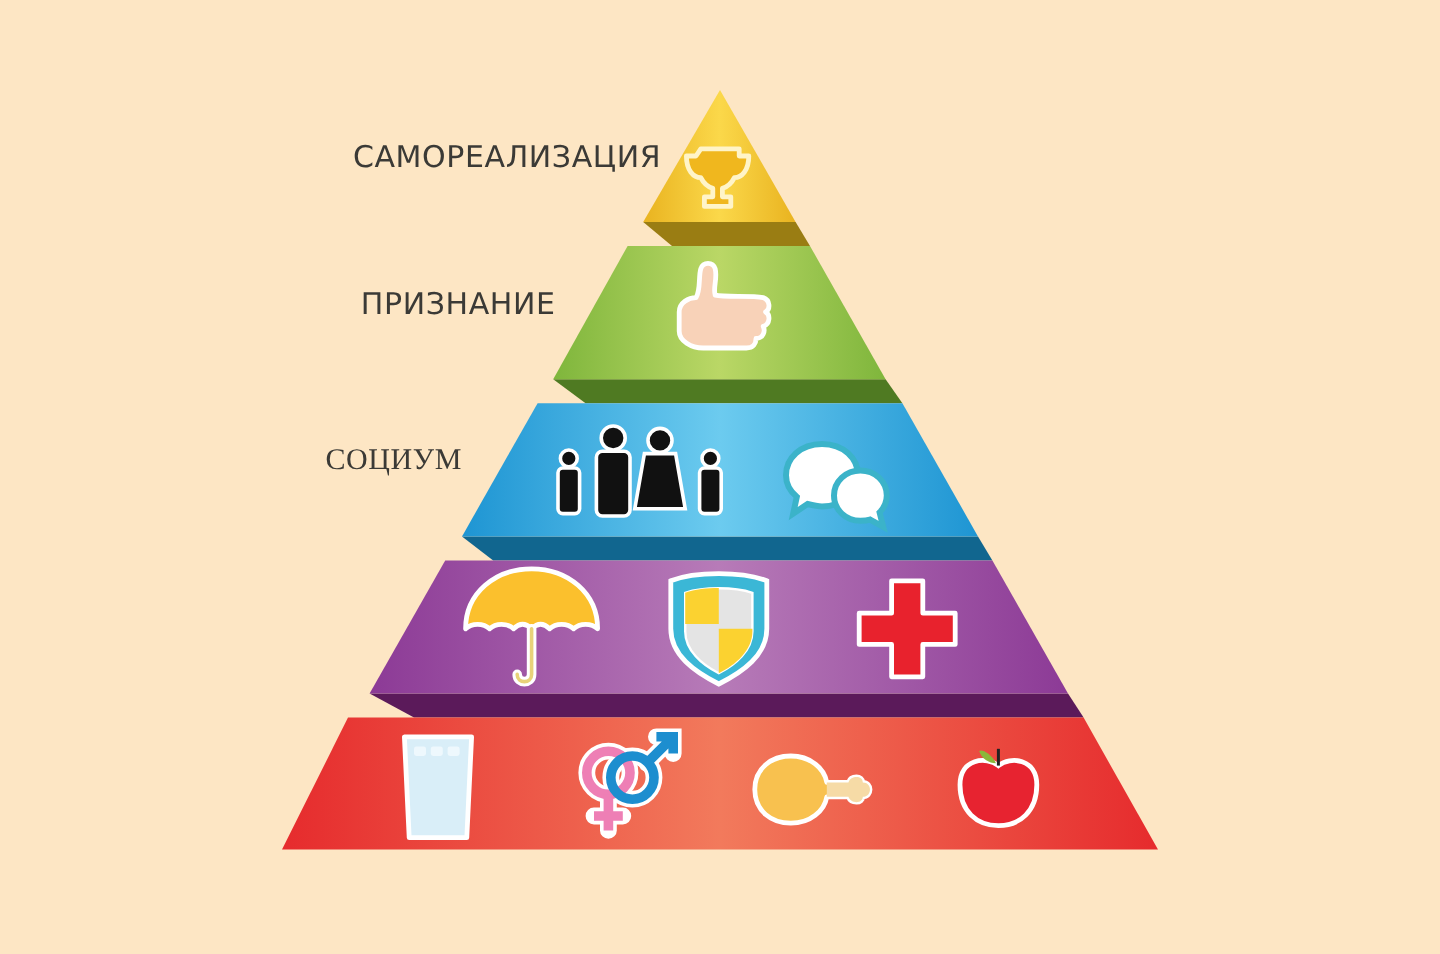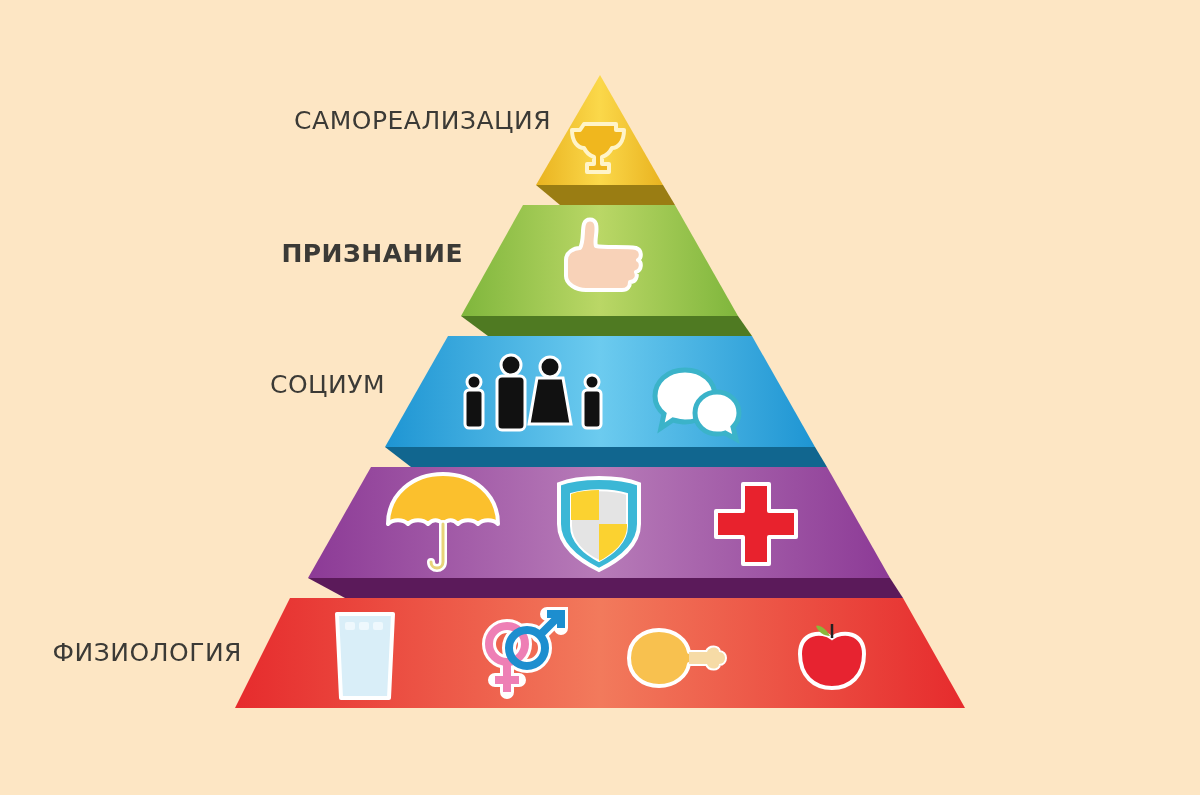--- a/index.html
+++ b/index.html
@@ -136,18 +136,17 @@
       <path d="M14,-6 h18 c2,-6 12,-6 12,0 c8,0 8,12 0,12 c0,6 -10,6 -12,0 h-18 z" fill="#f6dba6"></path>
     </g>
 
     <g transform="translate(832,660)">
       <path d="M0,-22 c-10,-8 -32,-6 -32,16 c0,22 14,34 32,34 c18,0 32,-12 32,-34 c0,-22 -22,-24 -32,-16 z" fill="#e72330" stroke="#fff" stroke-width="4"></path>
       <path d="M-2,-24 c-4,-8 -12,-12 -14,-10 c2,6 8,10 14,10 z" fill="#8bb739"></path>
       <path d="M0,-22 v-14" stroke="#222" stroke-width="2.5"></path>
     </g>
   </svg>
 
-  <div class="label" style="right:649px; top:120px;">САМОРЕАЛИЗАЦИЯ</div>
-  <div class="label" style="right:737px; top:253px;font-weight:bold;">ПРИЗНАНИЕ</div>
-  <div class="label" style="right:815px; top:384px;">СОЦИУМ</div>
-  <div class="label" style="right:958px; top:652px;">ФИЗИОЛОГИЯ</div>
+  <div class="label" style="right:649px; top:131px;">САМОРЕАЛИЗАЦИЯ</div>
+  <div class="label" style="right:737px; top:253px;">ПРИЗНАНИЕ</div>
+  <div class="label" style="right:815px; top:384px;font-family:Liberation Serif, serif;">СОЦИУМ</div>
 
 </div>
 
 </body></html>

